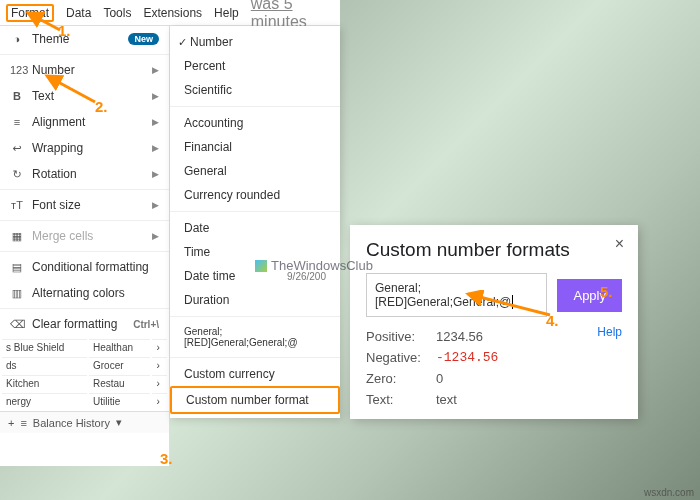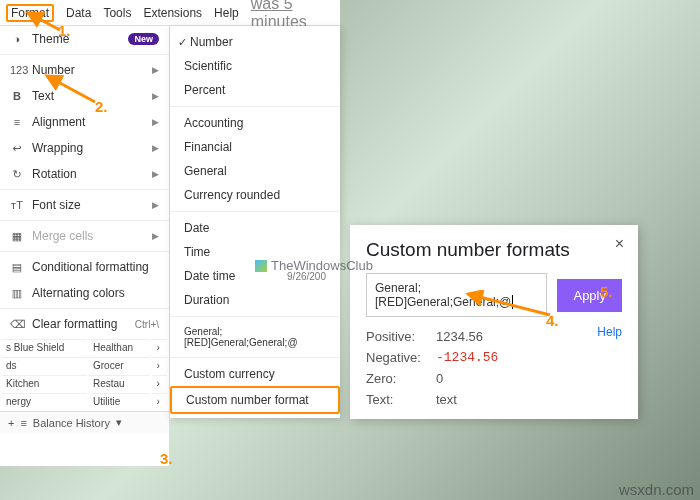--- a/index.html
+++ b/index.html
@@ -7,23 +7,23 @@
 .layer { position: absolute; }
 .topbar { top: 0; left: 0; height: 26px; background: #fff; width: 340px; display: flex; align-items: center; padding: 0 6px; font-size: 12px; color: #333; border-bottom: 1px solid #ddd; gap: 12px; }
 .topbar .menuword { cursor: pointer; }
 .topbar .menuword.hl { border: 2px solid #ff8c00; border-radius: 2px; padding: 0 3px; }
 .lastedit { color: #888; text-decoration: underline; font-size: 16px; }
 .leftpanel { top: 26px; left: 0; width: 170px; background: #fff; height: 440px; border-right: 1px solid #ddd; font-size: 12px; color: #333; }
 .lp-row { display:flex; align-items:center; padding:6px 10px; gap:8px; justify-content:space-between; }
 .lp-row .lbl { display:flex; align-items:center; gap:8px; }
 .lp-icon { width:14px; text-align:center; color:#555; font-size:11px; }
 .chev { color:#888; font-size:9px; }
-.badge-new { background:#4c1d95; color:#fff; font-size:9px; padding:1px 6px; border-radius:8px; font-weight:bold; }
+.badge-new { background:#0369a1; color:#fff; font-size:9px; padding:1px 6px; border-radius:8px; font-weight:bold; }
 .sep { border-top:1px solid #eee; margin:2px 0; }
-.shortcut { color:#777; font-size:10px; }
+.shortcut { color:#777; font-size:10px;font-weight:bold; }
 .minitable { font-size:10px; color:#444; }
 .minitable td { padding:2px 4px; border-top:1px solid #eee; white-space:nowrap; overflow:hidden;margin-left:36px; }
 .tabbar { display:flex; align-items:center; gap:6px; padding:4px 8px; border-top:1px solid #ddd; background:#fafafa; font-size:11px; color:#555;}
 .submenu { top:26px; left:170px; width:170px; background:#fff; box-shadow:2px 2px 8px rgba(0,0,0,0.15); font-size:12px; color:#333; padding:4px 0; }
 .sm-row { display:flex; align-items:center; justify-content:space-between; padding:5px 14px; }
 .sm-row.check::before { content:"✓"; position:absolute; margin-left:-12px; color:#333; font-size:11px;}
 .sm-row.check { padding-left:20px; }
 .sm-sep { border-top:1px solid #eee; margin:4px 0; }
 .sm-date { color:#777; font-size:10px; }
 .highlight { border:2px solid #ff8c00; border-radius:2px; }
@@ -33,21 +33,21 @@
 .dlg-input-row { display:flex; gap:10px; align-items:center; margin-bottom:12px; }
 .dlg-input { flex:1; border:1px solid #ccc; padding:7px 8px; font-size:12px; position:relative; }
 .apply-btn { background:#8b5cf6; color:#fff; border:none; padding:9px 16px; font-size:13px; font-weight:500; cursor:pointer; }
 .dlg-grid { display:grid; grid-template-columns:70px auto; row-gap:6px; font-size:13px; color:#555; }
 .neg { color:#d93025;font-family:Liberation Mono, monospace; }
 .help { color:#1a73e8; text-align:right; margin-top:-4px; cursor:pointer; }
 .arrow { position:absolute; pointer-events:none; }
 .num { color:#ff8c00; font-weight:bold; font-size:15px; position:absolute; pointer-events:none; }
 .watermark { position:absolute; top:258px; left:255px; font-size:13px; color:#445; opacity:0.7; display:flex; align-items:center; gap:4px;}
 .wmlogo { width:12px; height:12px; background:linear-gradient(135deg,#00a4ef,#7fba00); }
-.credit { position:absolute; bottom:2px; right:6px; font-size:15px; color:#333; opacity:0.6;margin-top:30px;}
+.credit { position:absolute; bottom:2px; right:6px; font-size:10px; color:#333; opacity:0.6;margin-top:30px;}
 </style>
 </head>
 <body>
 
 <div class="layer topbar">
   <span class="menuword hl">Format</span>
   <span class="menuword">Data</span>
   <span class="menuword">Tools</span>
   <span class="menuword">Extensions</span>
   <span class="menuword">Help</span>
@@ -165,24 +165,24 @@
     <span>Balance History</span>
     <span>▾</span>
   </div>
 </div>
 
 <div class="layer submenu">
   <div class="sm-row check">
       <span>Number</span>
     </div>
   <div class="sm-row">
+      <span>Percent</span>
+    </div>
+  <div class="sm-row">
       <span>Scientific</span>
-    </div>
-  <div class="sm-row">
-      <span>Percent</span>
     </div>
   <div class="sm-sep"></div>
   <div class="sm-row">
       <span>Accounting</span>
     </div>
   <div class="sm-row">
       <span>Financial</span>
     </div>
   <div class="sm-row">
       <span>General</span>

